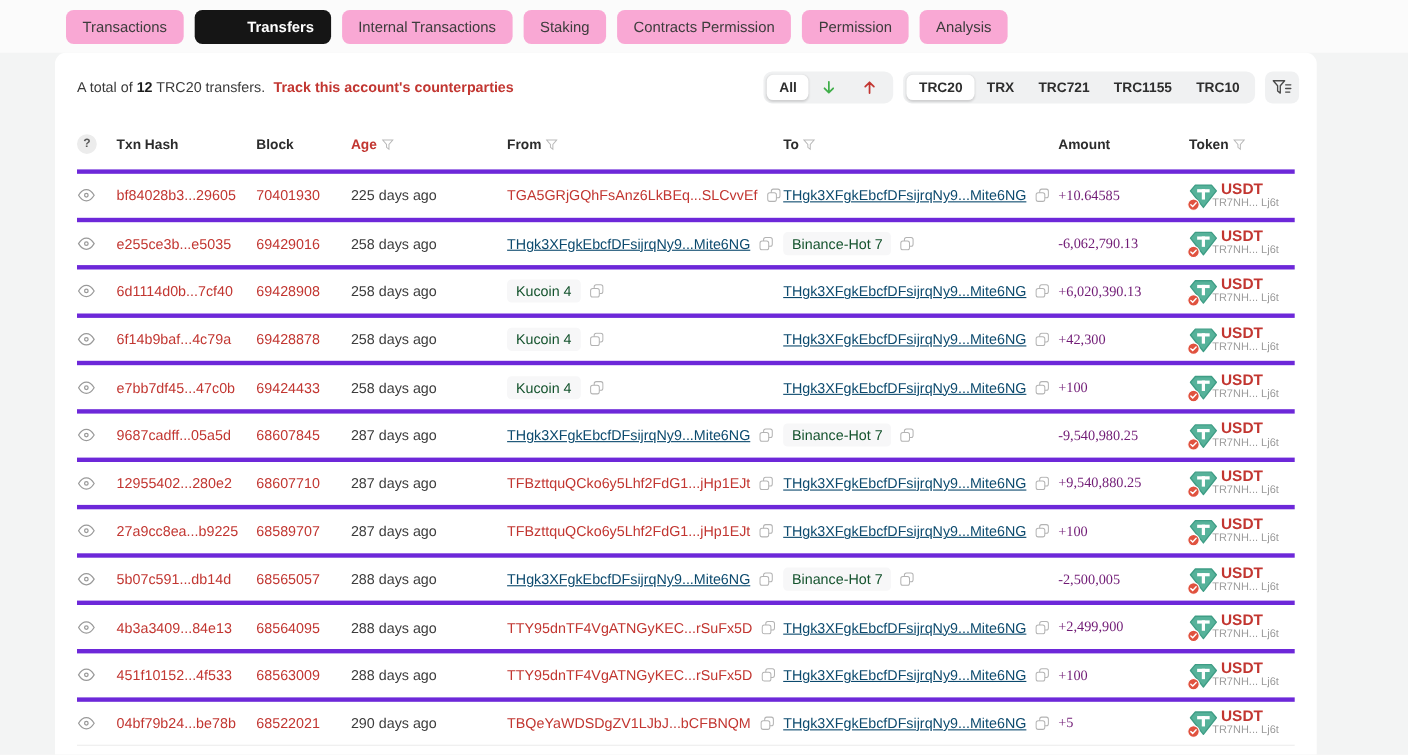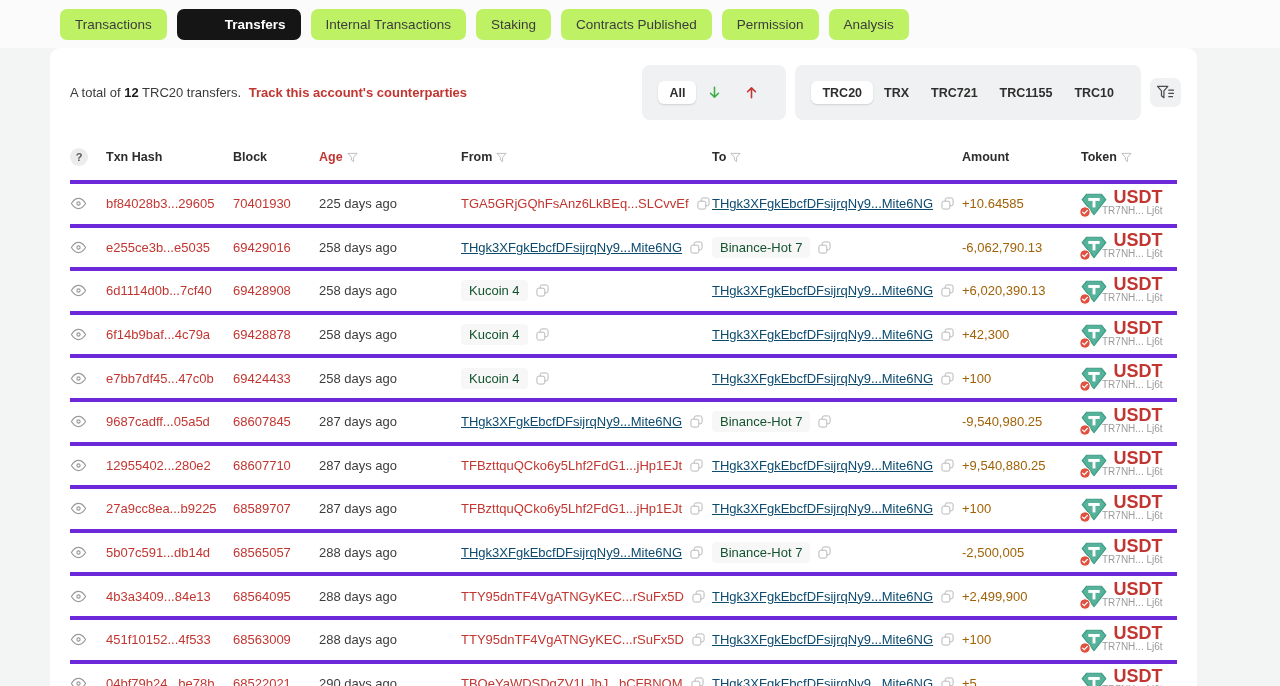--- a/index.html
+++ b/index.html
@@ -1,34 +1,34 @@
 <!DOCTYPE html>
 <html><head>
 <meta charset="utf-8">
 <style>
   html,body{width:1280px;height:686px;margin:0;overflow:hidden;background:#f3f4f4;
     font-family:"Liberation Sans",sans-serif;-webkit-font-smoothing:antialiased;}
   *{box-sizing:border-box;}
 
   
   .topbar{background:#fbfbfb;height:48px;display:flex;align-items:center;gap:10px;padding-left:60px;}
-  .tab{border:none;background:#bef264;color:#3c3c3c;font-family:inherit;font-size:13.5px;
+  .tab{border:none;background:#f9a8d4;color:#3c3c3c;font-family:inherit;font-size:13.5px;
     padding:8px 15px;border-radius:7px;cursor:pointer;white-space:nowrap;}
   .tab.active{background:#151515;color:#fff;font-weight:bold;padding-left:48px;}
 
   
   .card{margin-left:50px;width:1147px;height:700px;background:#fff;border-radius:10px;}
   .card-header{display:flex;justify-content:space-between;align-items:center;padding:17px 16px 14px 20px;gap:21px;}
   .summary{font-size:13px;color:#3a3a3a;}
   .summary b{color:#1d1d1d;}
   .summary .redlink{margin-left:4px;font-weight:600;}
   .redlink{color:#c23631;text-decoration:none;cursor:pointer;}
 
   .controls{display:flex;align-items:center;}
-  .seg{background:#f0f1f2;border-radius:8px;padding:16px;display:flex;align-items:center;}
+  .seg{background:#f0f1f2;border-radius:8px;padding:3px;display:flex;align-items:center;}
   .seg + .seg{margin-left:9px;}
   .seg-item{border:none;background:transparent;font-family:inherit;font-size:12.5px;font-weight:600;
     color:#2e2e2e;padding:4px 11px;border-radius:6px;cursor:pointer;display:flex;align-items:center;height:23px;}
   .seg-item.selected{background:#fff;box-shadow:0 1px 2px rgba(0,0,0,.14);}
   .iconbtn{margin-left:9px;width:31px;height:29px;background:#f0f1f2;border:none;border-radius:7px;
     display:flex;align-items:center;justify-content:center;cursor:pointer;}
 
   
   .table{padding:0 20px;}
   .grid-row{display:grid;grid-template-columns:36px 127px 86px 142px 251px 250px 119px 1fr;align-items:center;}
@@ -39,37 +39,37 @@
     font-weight:bold;display:inline-flex;align-items:center;justify-content:center;cursor:pointer;}
   .tr{height:43.6px;border-top:4px solid #6d28d9;}
   .tbody{border-bottom:1px solid #ededed;}
   .td{font-size:13px;color:#3c3c3c;display:flex;align-items:center;min-width:0;}
   .eyebtn{display:inline-flex;cursor:pointer;}
   .addr{white-space:nowrap;}
   .addr-link{color:#c23631;cursor:pointer;}
   .addr-self{color:#0c4a6e;text-decoration:underline;}
   .addr-tag{color:#14532d;background:#f7f7f8;border-radius:4px;padding:3px 8px;cursor:pointer;}
   .copy{display:inline-flex;margin-left:8px;cursor:pointer;flex:none;}
-  .td-amount span{color:#a16207;}
+  .td-amount span{color:#701a75;font-family:Liberation Serif, serif;}
   .token-cell{display:flex;align-items:center;}
   .token-icon{position:relative;width:26px;height:26px;flex:none;}
   .token-icon .badge{position:absolute;left:-2px;bottom:-1px;}
   .token-text{display:flex;flex-direction:column;margin-left:3px;line-height:13px;}
-  .token-sym{color:#c23631;font-size:18px;font-weight:600;text-decoration:none;cursor:pointer;text-align:right;}
+  .token-sym{color:#c23631;font-size:14px;font-weight:600;text-decoration:none;cursor:pointer;}
   .token-sub{font-size:10px;color:#9b9b9b;margin-left:-8px;margin-top:0;white-space:nowrap;}
 </style>
 </head>
 <body>
 
 <div class="topbar">
     <button class="tab">Transactions</button>
     <button class="tab active">Transfers</button>
     <button class="tab">Internal Transactions</button>
     <button class="tab">Staking</button>
-    <button class="tab">Contracts Published</button>
+    <button class="tab">Contracts Permission</button>
     <button class="tab">Permission</button>
     <button class="tab">Analysis</button>
   </div>
 
 <div class="card">
   <div class="card-header">
     <div class="summary">
       <span>A total of</span>
       <b>12</b>
       <span>TRC20 transfers.</span>

